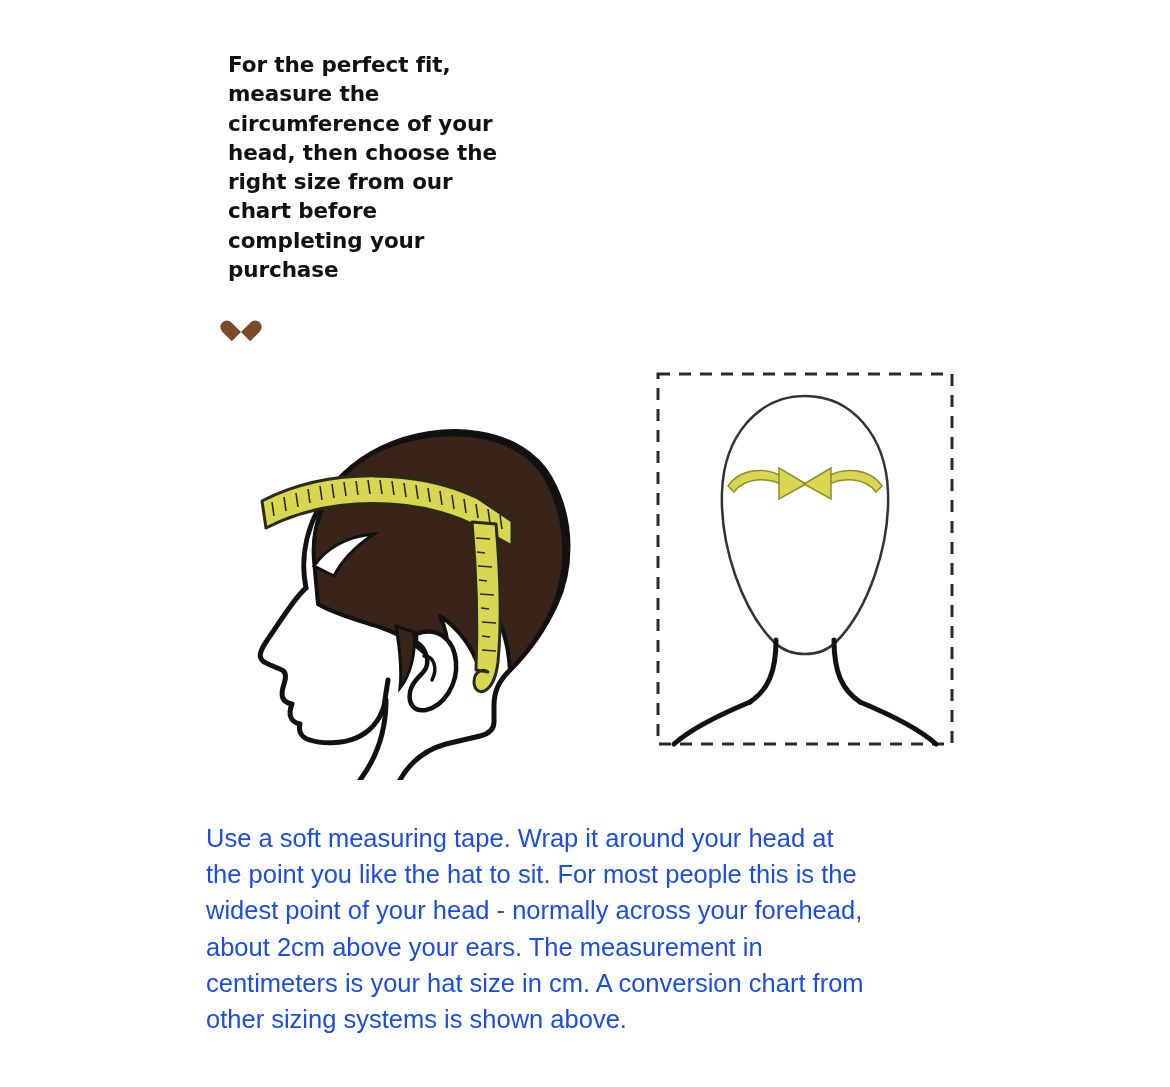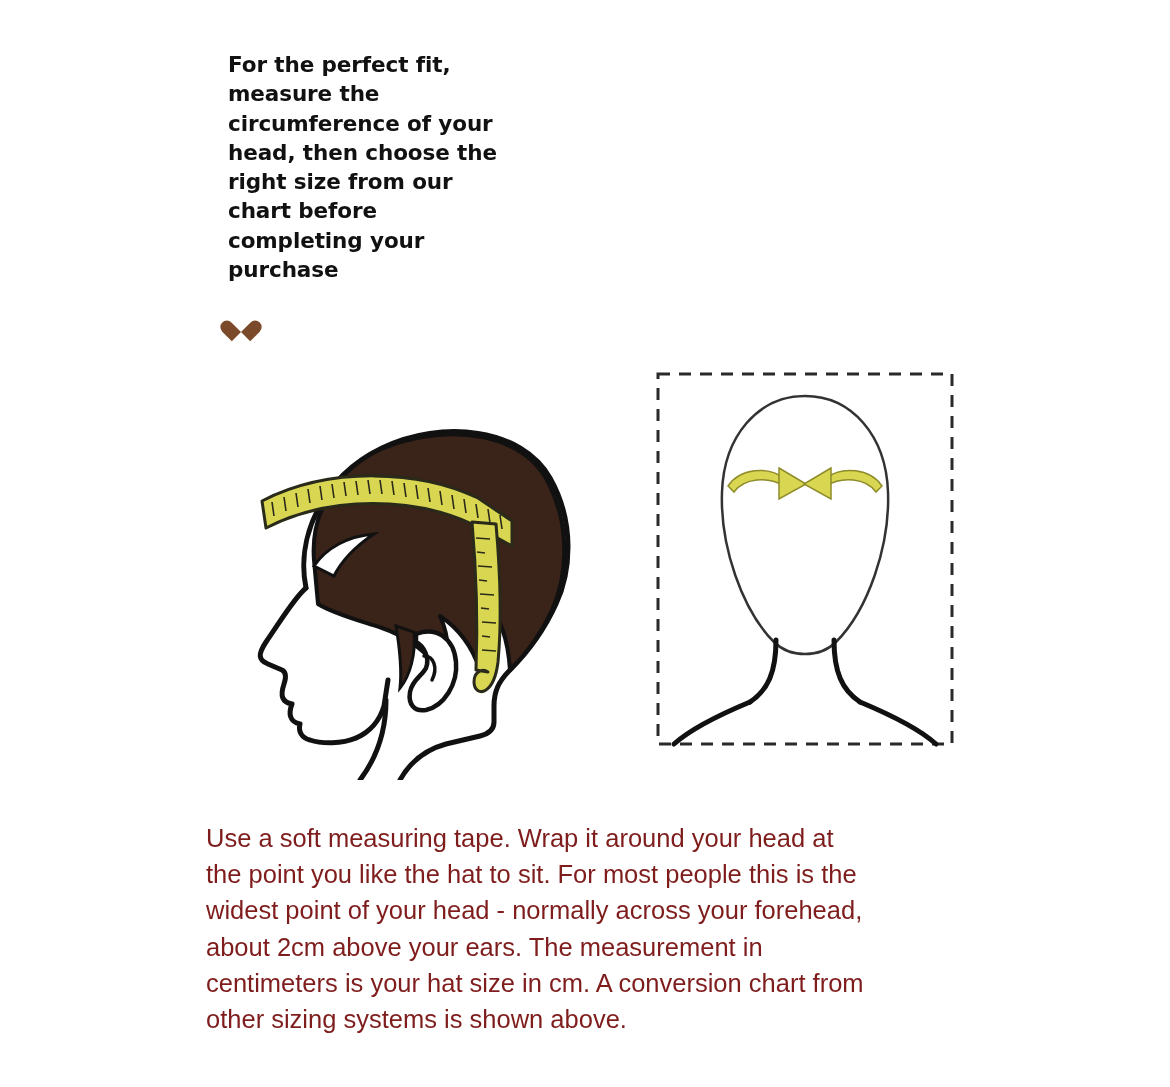--- a/index.html
+++ b/index.html
@@ -90,21 +90,21 @@
 
   
   #body-paragraph {
     position: absolute;
     left: 206px;
     top: 820px;
     width: 800px;
     font-family: "Liberation Sans", sans-serif;
     font-size: 25.5px;
     line-height: 36.2px;
-    color: #7f1d1d;
+    color: #1d4ed8;
     white-space: pre-line;
   }
 </style>
 </head>
 <body>
 
 <div id="intro-block">
   <div id="intro-text">For the perfect fit,
 measure the
 circumference of your

